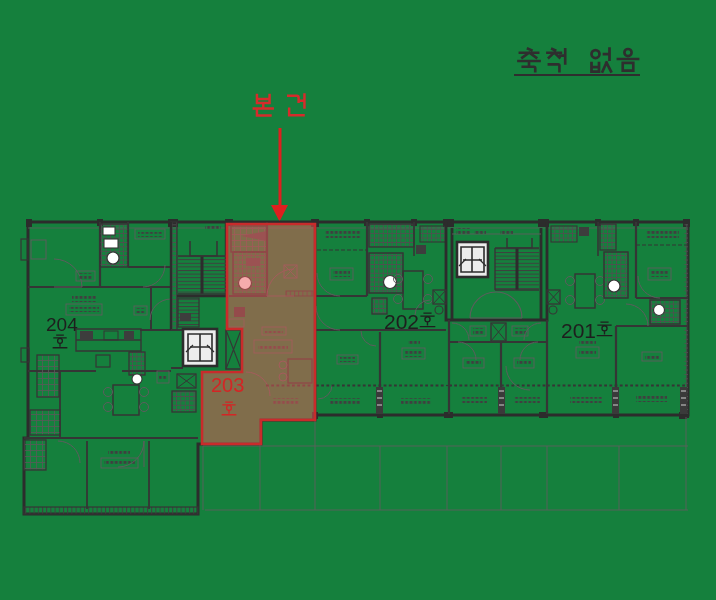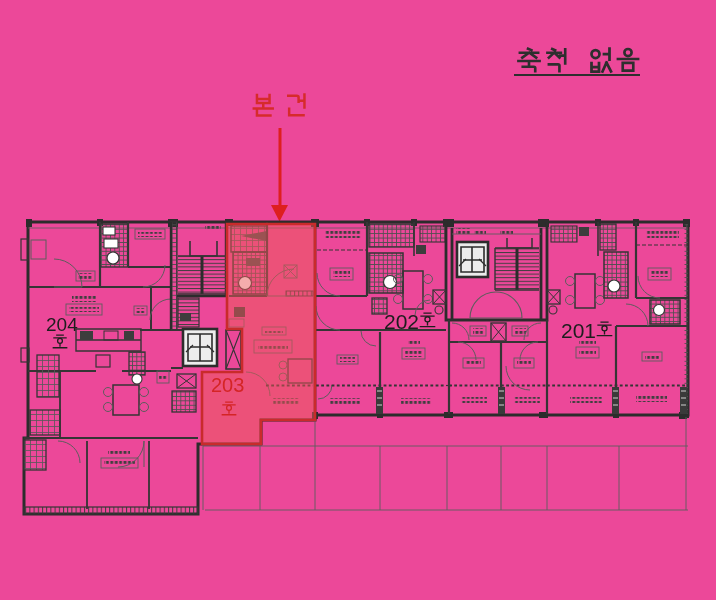--- a/index.html
+++ b/index.html
@@ -1,16 +1,16 @@
 <!DOCTYPE html>
 <html><head>
 <meta charset="utf-8">
 <style>
 html,body{margin:0;padding:0;background:#ffffff;}
-#page{position:relative;width:716px;height:600px;background:#ec4899;overflow:hidden;
+#page{position:relative;width:716px;height:600px;background:#15803d;overflow:hidden;
 font-family:"Liberation Sans",sans-serif;}
 svg{display:block;}
 .w{stroke:#353535;fill:none;}
 .t{stroke:#5d5d5d;fill:none;}
 .k{stroke:#2c2c2c;fill:none;}
 </style>
 </head>
 <body>
 <div id="page">
 <svg width="716" height="600" viewBox="0 0 716 600">

